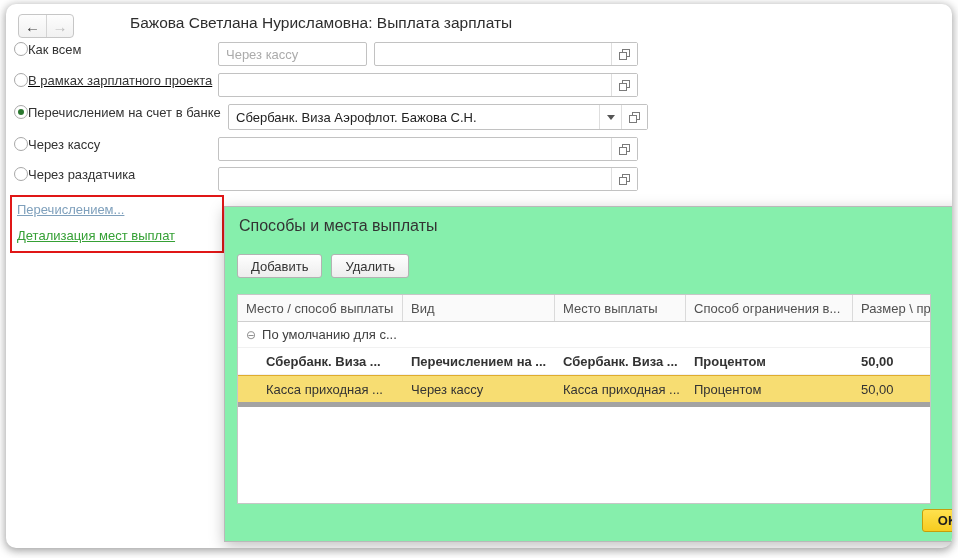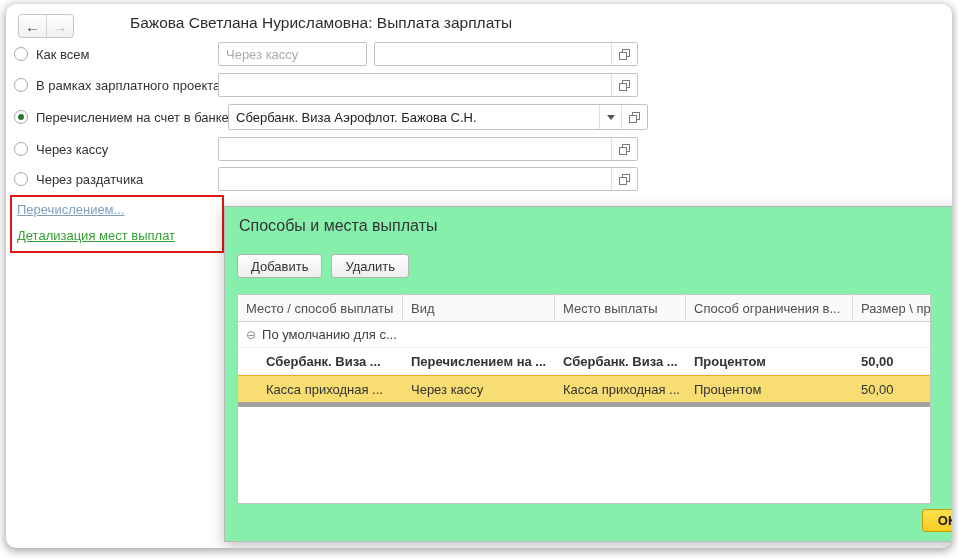--- a/index.html
+++ b/index.html
@@ -13,22 +13,22 @@
   .navgrp { position:absolute; left:12px; top:10px; display:flex;
     border:1px solid #C6C6C6; border-radius:4px; overflow:hidden;
     background:linear-gradient(#FDFDFD,#F1F1F1); }
   .navbtn { width:27px; height:22px; display:flex; align-items:center;
     justify-content:center; font-size:15px; color:#3D3D3D; cursor:pointer; }
   .navbtn.fwd { border-left:1px solid #D4D4D4; color:#BCBCBC; }
   .page-title { position:absolute; left:124px; top:10px; font-size:15.5px;
     color:#2E2E2E; white-space:nowrap; }
 
   
-  .radiorow { position:absolute; left:8px; display:flex; align-items:center;
-    gap:8px; height:24px; }
+  .radiorow { position:absolute; left:8px; display:flex; 
+    gap:0; height:24px; }
   .radio { width:14px; height:14px; border:1px solid #A8A8A8; border-radius:50%;
     background:#fff; position:relative; flex:0 0 auto; }
   .radio.checked::after { content:""; position:absolute; inset:3px;
     background:#2A772E; border-radius:50%; }
   .rlabel { font-size:13px; color:#333; white-space:nowrap; }
 
   .field { position:absolute; display:flex; align-items:stretch; height:24px;
     background:#fff; border:1px solid #C2C2C2; border-radius:2px; }
   .field .txt { flex:1; font-size:13px; padding:4px 7px 0 7px; color:#222;
     white-space:nowrap; overflow:hidden; }
@@ -113,21 +113,21 @@
   <div class="field" style="left:212px; top:38px; width:149px;">
     <div class="txt ph">Через кассу</div>
   </div>
   <div class="field" style="left:368px; top:38px; width:264px;">
     <div class="txt"></div>
     <div class="fbtn">
         <span class="open-ico"></span>
       </div>
   </div>
 
-  <div class="radiorow" style="top:69px;">
+  <div class="radiorow" style="top:69px;text-decoration:underline;">
     <span class="radio"></span>
     <span class="rlabel">В рамках зарплатного проекта</span>
   </div>
   <div class="field" style="left:212px; top:69px; width:420px;">
     <div class="txt"></div>
     <div class="fbtn">
         <span class="open-ico"></span>
       </div>
   </div>
 

